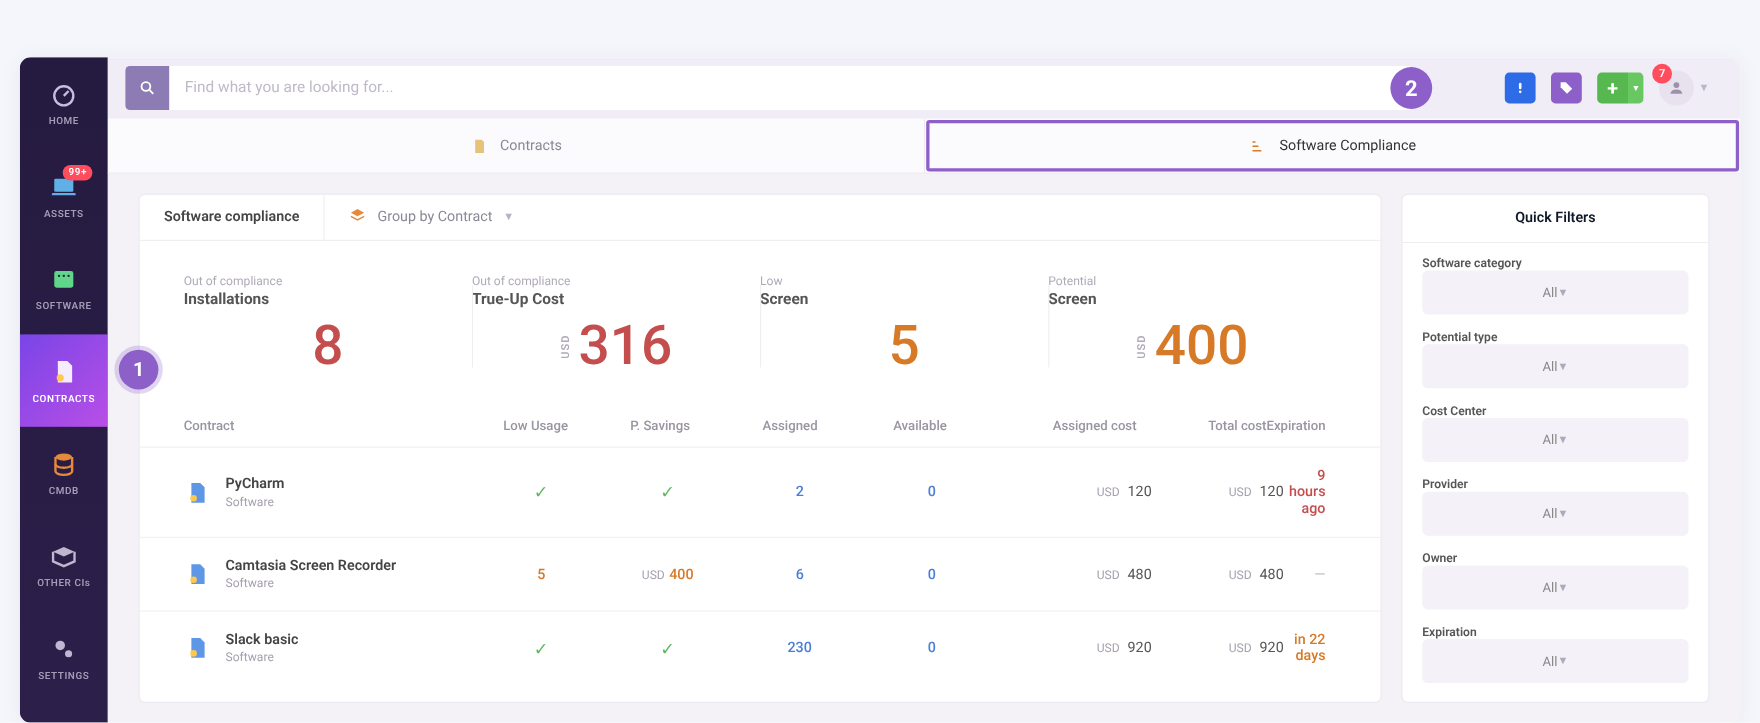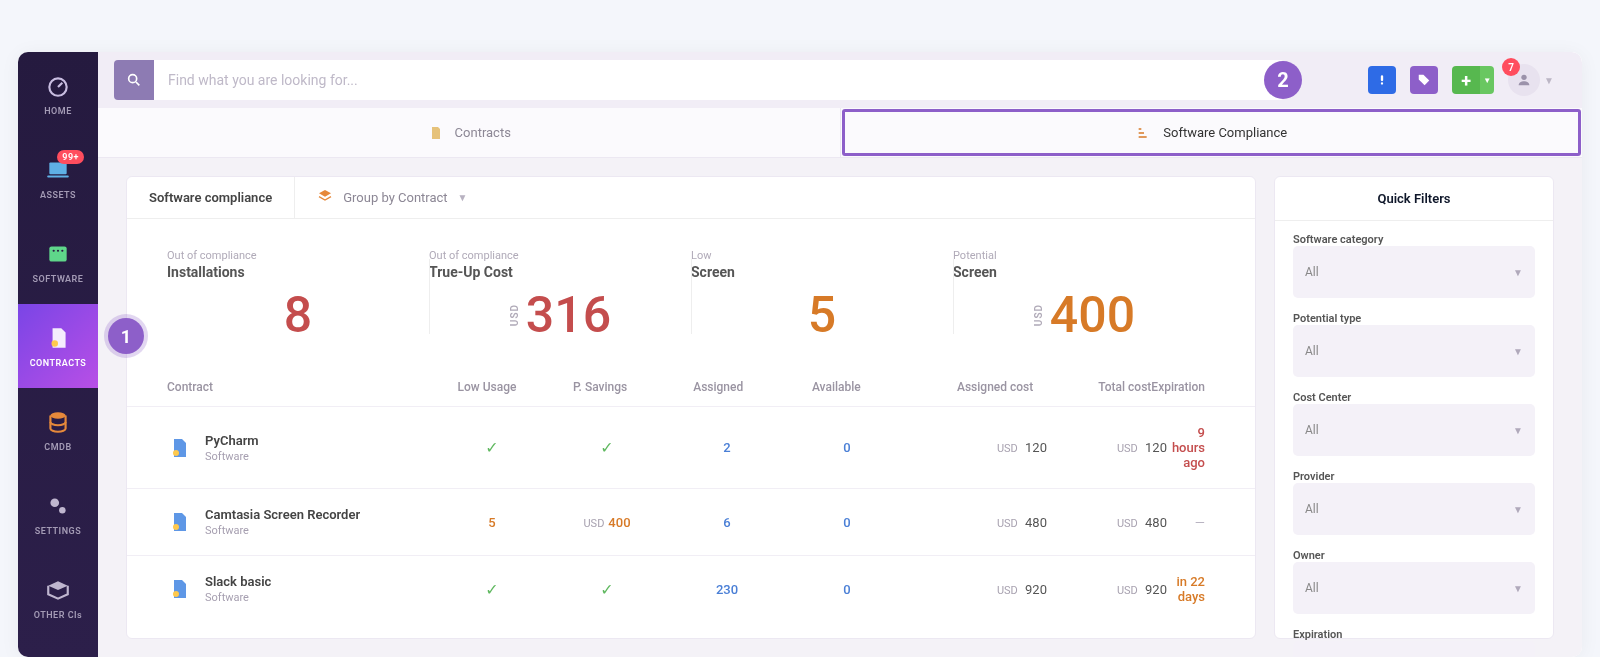--- a/index.html
+++ b/index.html
@@ -79,21 +79,21 @@
   .blue-link{color:#4a7fd6;font-weight:500;}
   .red-text{color:#c44d4d;font-weight:500;}
   .orange-text{color:#d77a27;font-weight:500;}
   .muted{color:#b8b2c1;}
 
   
   .filters { width:280px; background:#fff; border-radius:6px; border:1px solid #ece8f2; padding:0;}
   .filters-head{padding:14px 18px; font-size:13px; font-weight:600; color:#0f172a; border-bottom:1px solid #eee;text-align:center;}
   .filters-body{padding:12px 18px 18px 18px; display:flex; flex-direction:column; gap:14px;}
   .f-label{font-size:11px;color:#555;font-weight:600;}
-  .f-select{height:52px;background:#f4f1f8;border-radius:5px;display:flex;align-items:center;justify-content:space-between;padding:0 12px;font-size:12px;color:#888;cursor:pointer;}
+  .f-select{height:40px;background:#f4f1f8;border-radius:5px;display:flex;align-items:center;justify-content:center;padding:0 12px;font-size:12px;color:#888;cursor:pointer;}
   .f-select .chev{font-size:10px;color:#b0a9bb;}
 
   
   .step1 { position:absolute; top:318px; left:108px; width:36px; height:36px; border-radius:50%; background:#8d5fc9; color:#fff; display:flex; align-items:center; justify-content:center; font-weight:700; font-size:18px; box-shadow:0 0 0 4px rgba(141,95,201,.25); z-index:10;}
 </style>
 </head>
 <body>
 
 <div class="app-shell">
 
@@ -143,34 +143,34 @@
             <ellipse cx="12" cy="6" rx="7" ry="3"></ellipse>
             <path d="M5 6v6c0 1.7 3.1 3 7 3s7-1.3 7-3V6" fill="none" stroke="#e6893b" stroke-width="2"></path>
             <path d="M5 12v6c0 1.7 3.1 3 7 3s7-1.3 7-3v-6" fill="none" stroke="#e6893b" stroke-width="2"></path>
           </svg>
       </span>
       <span class="sidebar-label">CMDB</span>
     </div>
     <div class="sidebar-item">
       <span class="ico">
         <svg viewBox="0 0 24 24" fill="#bfb6cf">
+            <path d="M3 8l9-4 9 4-9 4z"></path>
+            <path d="M3 8v8l9 4 9-4V8" fill="none" stroke="#bfb6cf" stroke-width="2"></path>
+          </svg>
+      </span>
+      <span class="sidebar-label">OTHER CIs</span>
+    </div>
+    <div class="sidebar-item">
+      <span class="ico">
+        <svg viewBox="0 0 24 24" fill="#bfb6cf">
             <circle cx="9" cy="9" r="4"></circle>
             <circle cx="16" cy="16" r="3"></circle>
           </svg>
       </span>
       <span class="sidebar-label">SETTINGS</span>
-    </div>
-    <div class="sidebar-item">
-      <span class="ico">
-        <svg viewBox="0 0 24 24" fill="#bfb6cf">
-            <path d="M3 8l9-4 9 4-9 4z"></path>
-            <path d="M3 8v8l9 4 9-4V8" fill="none" stroke="#bfb6cf" stroke-width="2"></path>
-          </svg>
-      </span>
-      <span class="sidebar-label">OTHER CIs</span>
     </div>
   </div>
 
   <div class="topbar">
     <div class="search-wrap">
       <div class="search-btn">
         <svg width="16" height="16" viewBox="0 0 24 24" fill="none" stroke="#fff" stroke-width="2.5">
             <circle cx="10" cy="10" r="6"></circle>
             <path d="M20 20l-5-5"></path>
           </svg>

